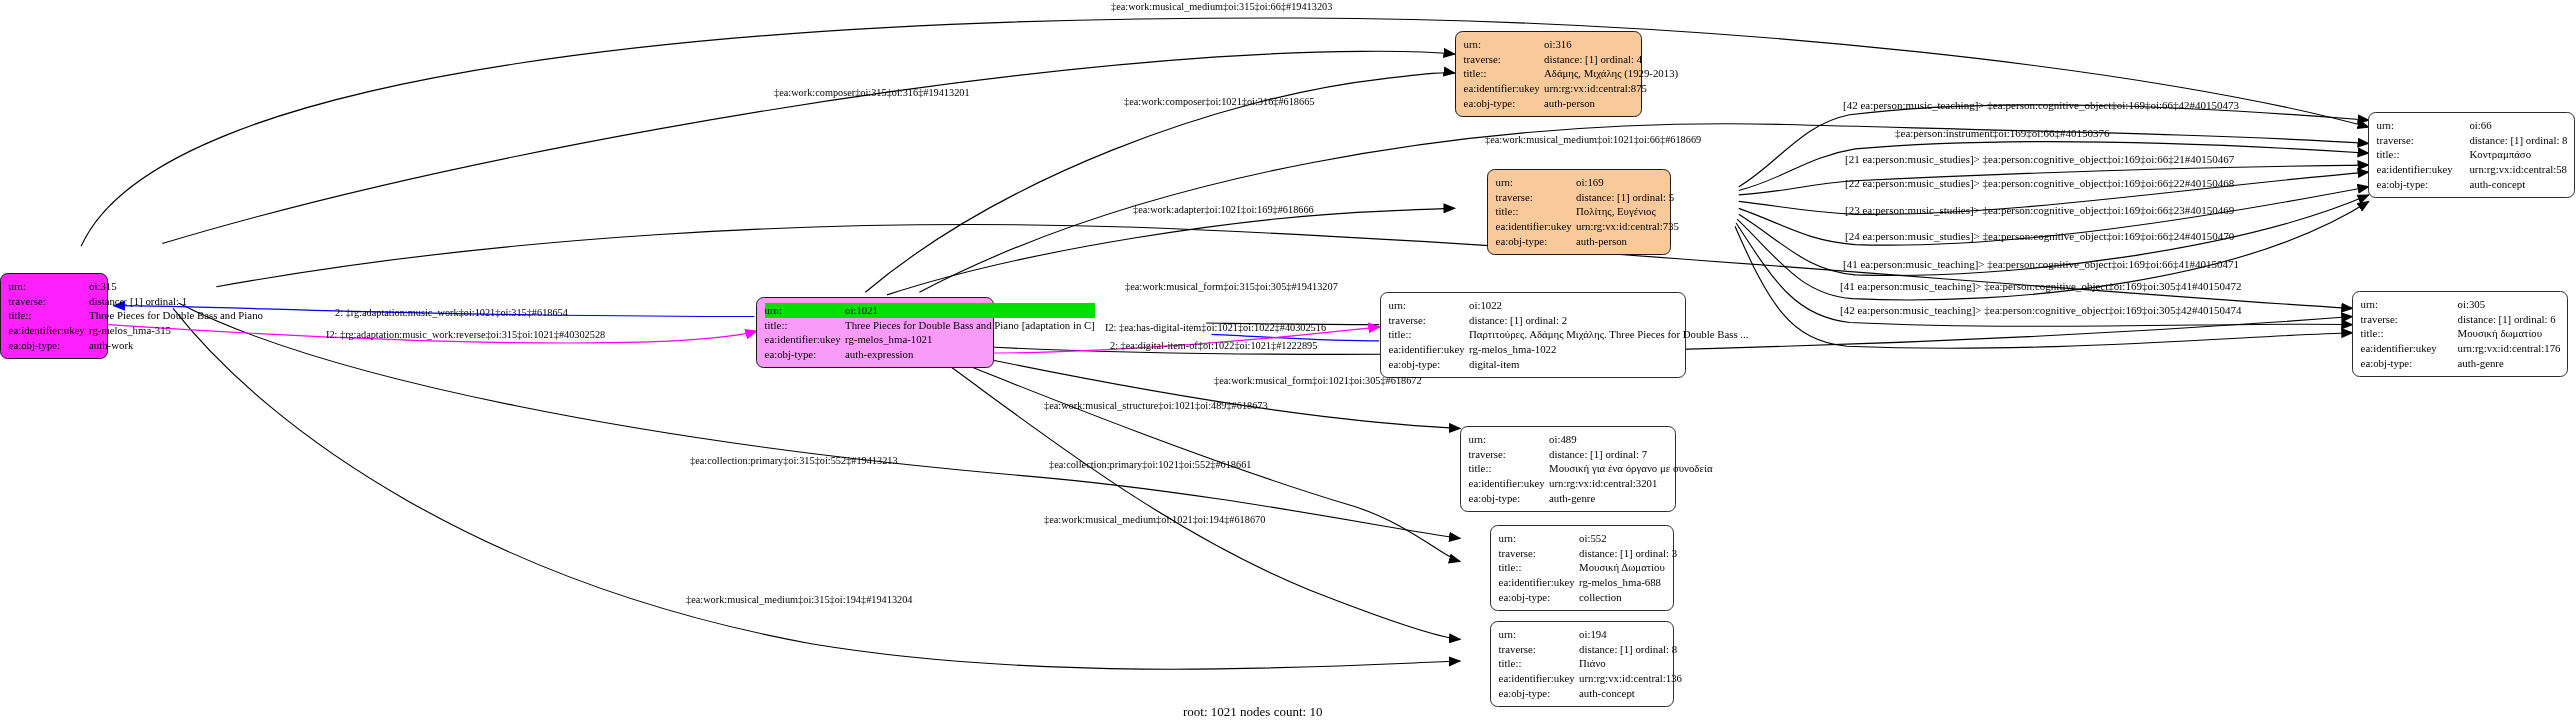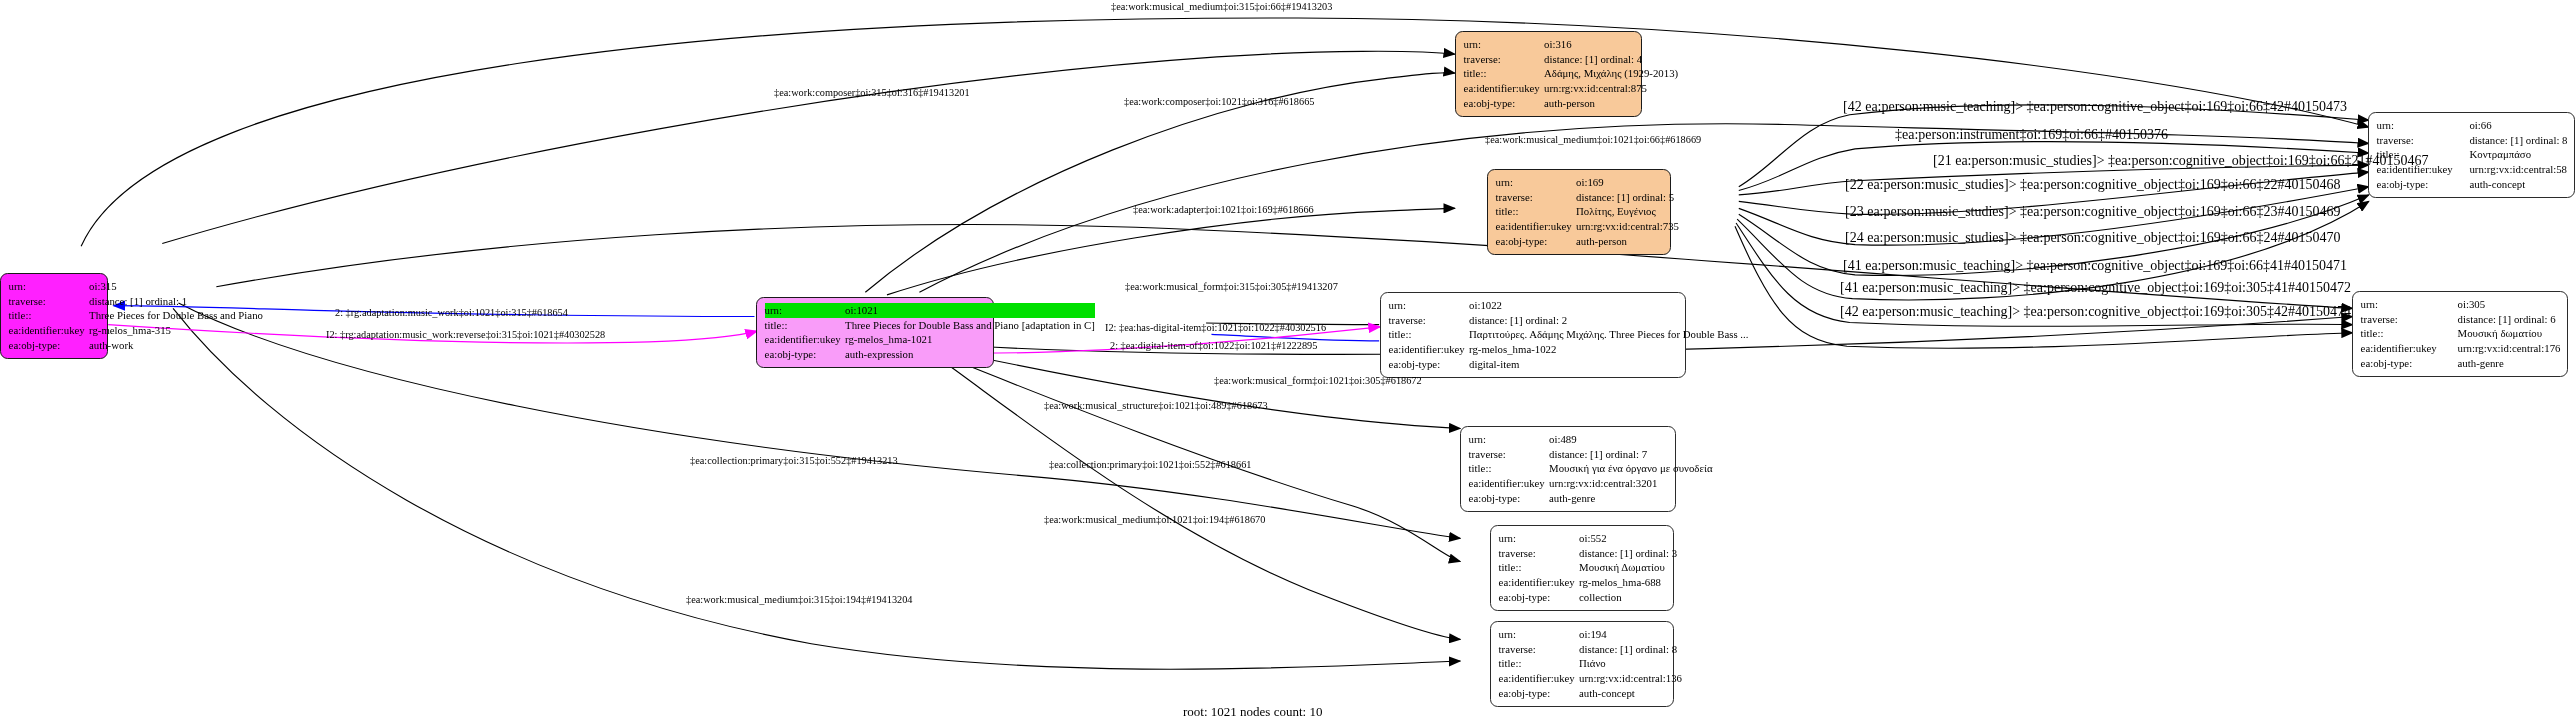--- a/index.html
+++ b/index.html
@@ -12,21 +12,21 @@
   .node.pink{background:#f99cf9;border-color:#1a1a1a;}
   .node.orange{background:#f8c99a;border-color:#1a1a1a;}
   .node table{border-collapse:collapse;width:100%;}
   .node td{font-size:10.8px;line-height:1.32;color:#000;white-space:nowrap;vertical-align:top;
            padding:0 0 0.5px 0;}
   .node td.k{width:111px;padding-right:3.2px;}
   .node td.v{padding-left:1.1px;}
   .node tr.hl td{background:#00e000;}
   .elabel{position:absolute;font-size:10.3px;color:#000;white-space:nowrap;
           font-family:"Liberation Serif","DejaVu Serif",serif;}
-  .elabel.sm{font-size:14px;padding-left:16px;}
+  .elabel.sm{font-size:11px;padding-left:16px;}
   .footer{position:absolute;font-size:13px;color:#000;white-space:nowrap;}
 </style>
 </head>
 <body>
 
 <div id="canvas">
 
   <svg class="edges" viewBox="0 0 4763 1340">
     <defs>
       <marker id="ahB" markerWidth="11" markerHeight="9" refX="10" refY="4.5" orient="auto">
@@ -376,21 +376,21 @@
   <div class="elabel" style="left:1110px;top:340px;">2: ‡ea:digital-item-of‡oi:1022‡oi:1021‡#1222895</div>
   <div class="elabel" style="left:1214px;top:375px;">‡ea:work:musical_form‡oi:1021‡oi:305‡#618672</div>
   <div class="elabel" style="left:1044px;top:400px;">‡ea:work:musical_structure‡oi:1021‡oi:489‡#618673</div>
   <div class="elabel" style="left:690px;top:455px;">‡ea:collection:primary‡oi:315‡oi:552‡#19413213</div>
   <div class="elabel" style="left:1049px;top:459px;">‡ea:collection:primary‡oi:1021‡oi:552‡#618661</div>
   <div class="elabel" style="left:1044px;top:514px;">‡ea:work:musical_medium‡oi:1021‡oi:194‡#618670</div>
   <div class="elabel" style="left:686px;top:594px;">‡ea:work:musical_medium‡oi:315‡oi:194‡#19413204</div>
 
   <div class="elabel sm" style="left:1827px;top:99px;">[42 ea:person:music_teaching]&gt; ‡ea:person:cognitive_object‡oi:169‡oi:66‡42#40150473</div>
   <div class="elabel sm" style="left:1879px;top:127px;">‡ea:person:instrument‡oi:169‡oi:66‡#40150376</div>
-  <div class="elabel sm" style="left:1917px;top:153px;">[21 ea:person:music_studies]&gt; ‡ea:person:cognitive_object‡oi:169‡oi:66‡21#40150467</div>
+  <div class="elabel sm" style="left:1829px;top:153px;">[21 ea:person:music_studies]&gt; ‡ea:person:cognitive_object‡oi:169‡oi:66‡21#40150467</div>
   <div class="elabel sm" style="left:1829px;top:177px;">[22 ea:person:music_studies]&gt; ‡ea:person:cognitive_object‡oi:169‡oi:66‡22#40150468</div>
   <div class="elabel sm" style="left:1829px;top:204px;">[23 ea:person:music_studies]&gt; ‡ea:person:cognitive_object‡oi:169‡oi:66‡23#40150469</div>
   <div class="elabel sm" style="left:1829px;top:230px;">[24 ea:person:music_studies]&gt; ‡ea:person:cognitive_object‡oi:169‡oi:66‡24#40150470</div>
   <div class="elabel sm" style="left:1827px;top:258px;">[41 ea:person:music_teaching]&gt; ‡ea:person:cognitive_object‡oi:169‡oi:66‡41#40150471</div>
   <div class="elabel sm" style="left:1824px;top:280px;">[41 ea:person:music_teaching]&gt; ‡ea:person:cognitive_object‡oi:169‡oi:305‡41#40150472</div>
   <div class="elabel sm" style="left:1824px;top:304px;">[42 ea:person:music_teaching]&gt; ‡ea:person:cognitive_object‡oi:169‡oi:305‡42#40150474</div>
 
   <div class="footer" style="left:1183px;top:704px;">root: 1021 nodes count: 10</div>
 
 </div>

